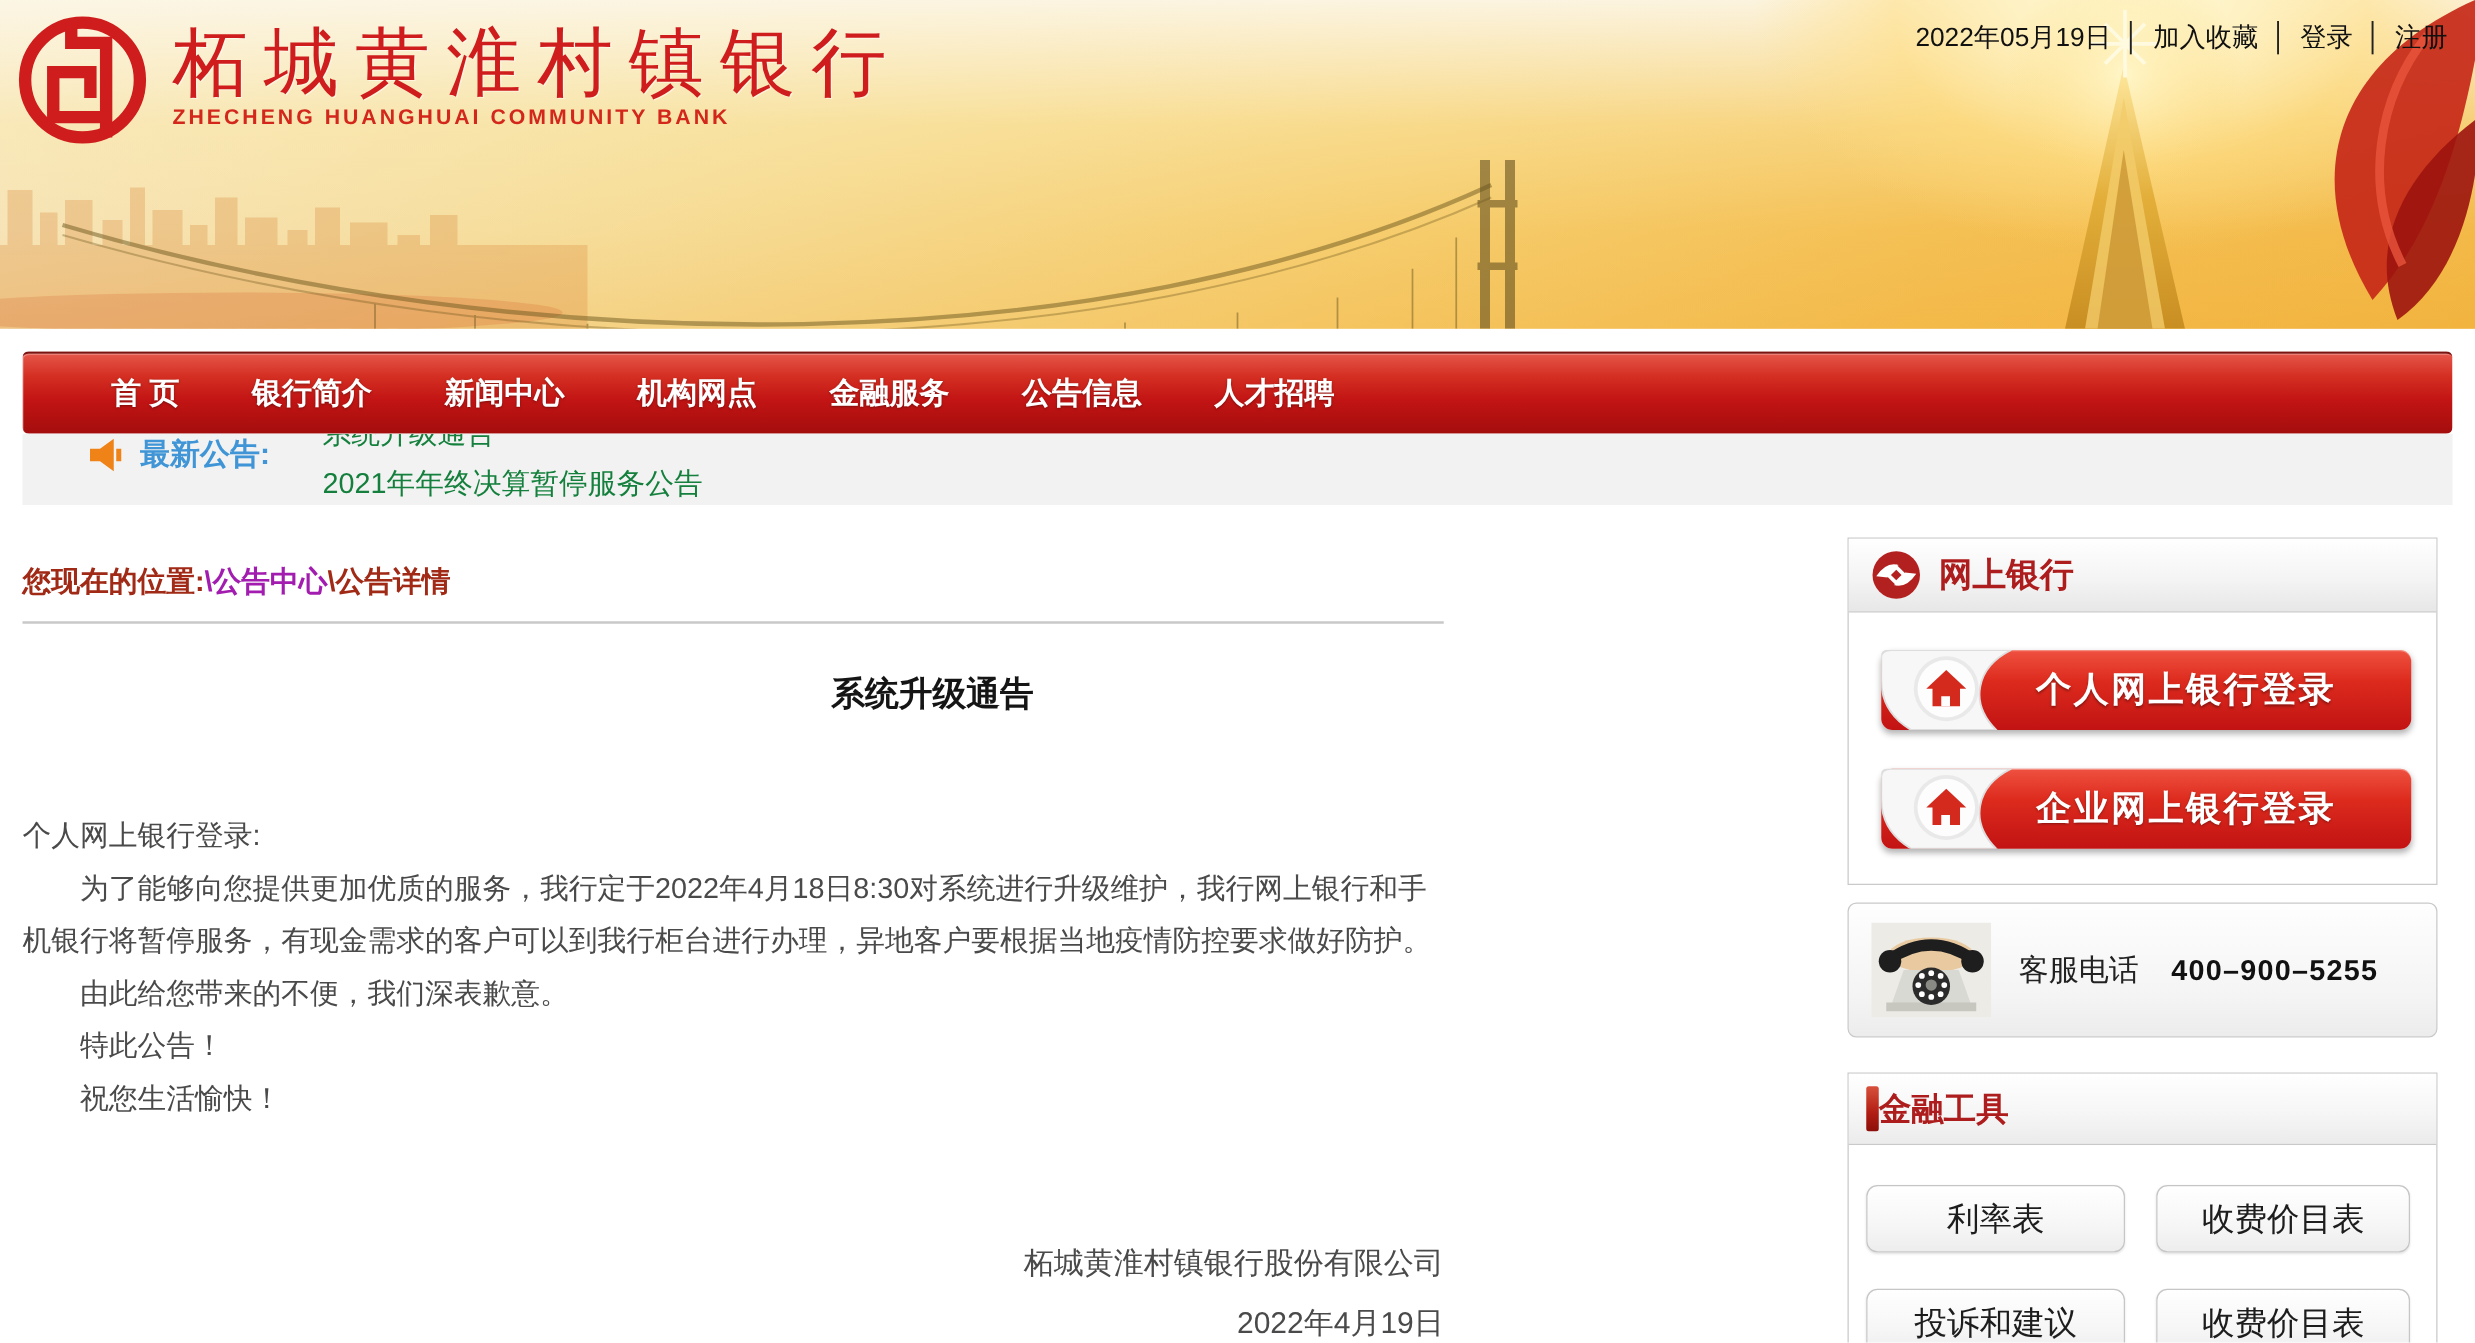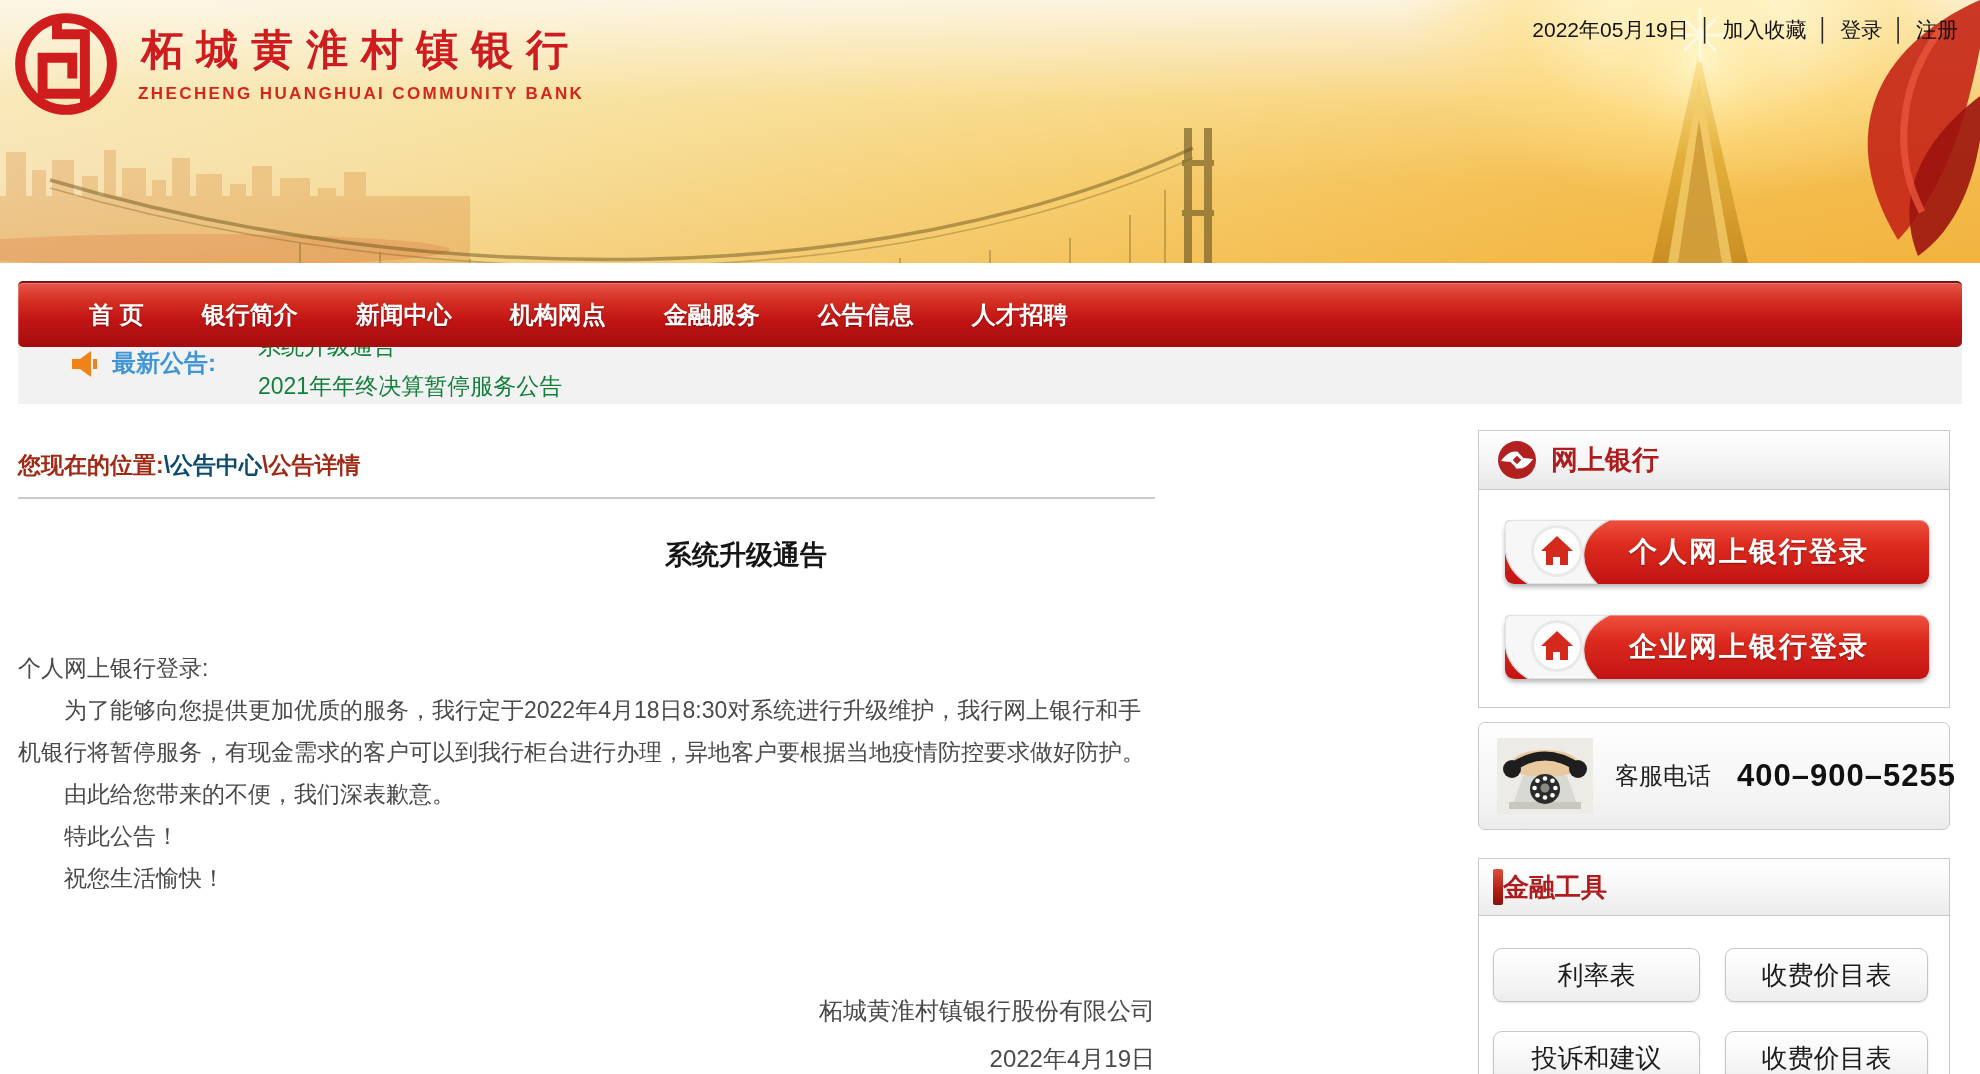--- a/index.html
+++ b/index.html
@@ -16,22 +16,22 @@
     background:
       radial-gradient(420px 260px at 1705px 15px, rgba(255,252,220,.95) 0%, rgba(255,222,130,.55) 45%, rgba(255,210,110,0) 72%),
       linear-gradient(180deg, rgba(252,246,230,.95) 0%, rgba(250,228,160,.55) 38%, rgba(246,200,95,.25) 70%, rgba(242,178,60,.35) 100%),
       linear-gradient(105deg,#f7eed8 0%,#f6e2a8 28%,#f6cf74 55%,#f4bd50 78%,#f2b440 100%);
   }
   .banner-art{position:absolute;left:0;top:0;}
   .brand{position:absolute;left:12px;top:10px;display:flex;align-items:flex-start;}
   .logo-svg{display:block;}
   .brand-text{margin-left:18px;padding-top:10px;}
   .brand-cn{
-    font-size:42px;font-weight:bold;color:#cf1d1d;letter-spacing:13px;
-    text-shadow:1px 1px 0 rgba(255,255,255,.5);line-height:60px;white-space:nowrap;text-align:center;
+    font-size:60px;font-weight:normal;color:#cf1d1d;letter-spacing:13px;
+    text-shadow:1px 1px 0 rgba(255,255,255,.5);line-height:60px;white-space:nowrap;
   }
   .brand-en{
     font-size:17px;font-weight:bold;color:#d3271c;letter-spacing:2.4px;margin-top:4px;white-space:nowrap;
   }
   .top-links{
     position:absolute;right:22px;top:16px;display:flex;align-items:center;
     font-size:21px;color:#111;white-space:nowrap;
   }
   .top-links .sep{margin:0 10px;color:#222;font-size:22px;}
   .top-links a{color:#111;text-decoration:none;cursor:pointer;}
@@ -58,21 +58,21 @@
   .speaker{margin-left:50px;flex:0 0 auto;}
   .ticker-label{color:#3f95d6;font-size:24px;font-weight:bold;margin-left:10px;flex:0 0 auto;}
   .ticker-scroll{height:57px;overflow:hidden;margin-left:42px;flex:1;}
   .ticker-list{margin-top:-21px;}
   .ticker-item{display:block;font-size:23px;color:#15803d;line-height:40px;text-decoration:none;cursor:pointer;}
 
   
   .main{display:flex;padding:0 30px 0 18px;align-items:flex-start;}
   .left-col{width:1456px;flex:0 0 auto;}
   .breadcrumb{margin-top:46px;font-size:23px;font-weight:bold;color:#a02a16;width:1137px;}
-  .breadcrumb a{color:#0c4a6e;text-decoration:none;cursor:pointer;}
+  .breadcrumb a{color:#a21caf;text-decoration:none;cursor:pointer;}
   .crumb-current{color:#a02a16;}
   .divider{width:1137px;border-bottom:2px solid #c9c9c9;margin-top:16px;}
   .article-title{margin-top:38px;text-align:center;font-size:27px;font-weight:bold;color:#151515;width:100%;}
   .article-body{width:1137px;font-size:23px;color:#4a4a4a;line-height:42px;}
   .salutation{margin-top:74px;}
   .para{text-indent:2em;margin:0;}
   .signature{width:1137px;text-align:right;font-size:24px;color:#4a4a4a;margin-top:88px;line-height:48px;}
 
   
   .sidebar{width:472px;flex:0 0 auto;margin-left:4px;padding-top:26px;box-sizing:border-box;}
@@ -99,21 +99,21 @@
     text-shadow:0 1px 2px rgba(0,0,0,.35);
   }
 
   .phone-box{
     margin-top:14px;border:1px solid #c9c9c9;border-radius:7px;
     background:linear-gradient(180deg,#fefefe 0%,#f4f4f4 70%,#ececec 100%);
     height:108px;display:flex;align-items:center;box-sizing:border-box;
   }
   .phone-img{margin-left:18px;flex:0 0 auto;}
   .phone-label{font-size:24px;color:#222;margin-left:22px;white-space:nowrap;}
-  .phone-number{font-size:31px;font-weight:bold;color:#111;margin-left:26px;letter-spacing:1px;white-space:nowrap;}
+  .phone-number{font-size:23px;font-weight:bold;color:#111;margin-left:26px;letter-spacing:1px;white-space:nowrap;}
 
   .tools-box{margin-top:28px;}
   .tools-head{
     height:56px;display:flex;align-items:center;border-bottom:1px solid #c9c9c9;
     background:linear-gradient(180deg,#ffffff 0%,#f5f5f5 60%,#ebebeb 100%);
   }
   .tools-bar{width:10px;height:36px;margin-left:14px;border-radius:2px;
     background:linear-gradient(180deg,#d8503c 0%,#b01d12 60%,#8c0f0a 100%);}
   .tools-title{font-size:26px;font-weight:bold;color:#ae1d1d;}
   .tools-body{padding:32px 12px 26px 14px;display:grid;grid-template-columns:207px 203px;column-gap:25px;row-gap:29px;}

